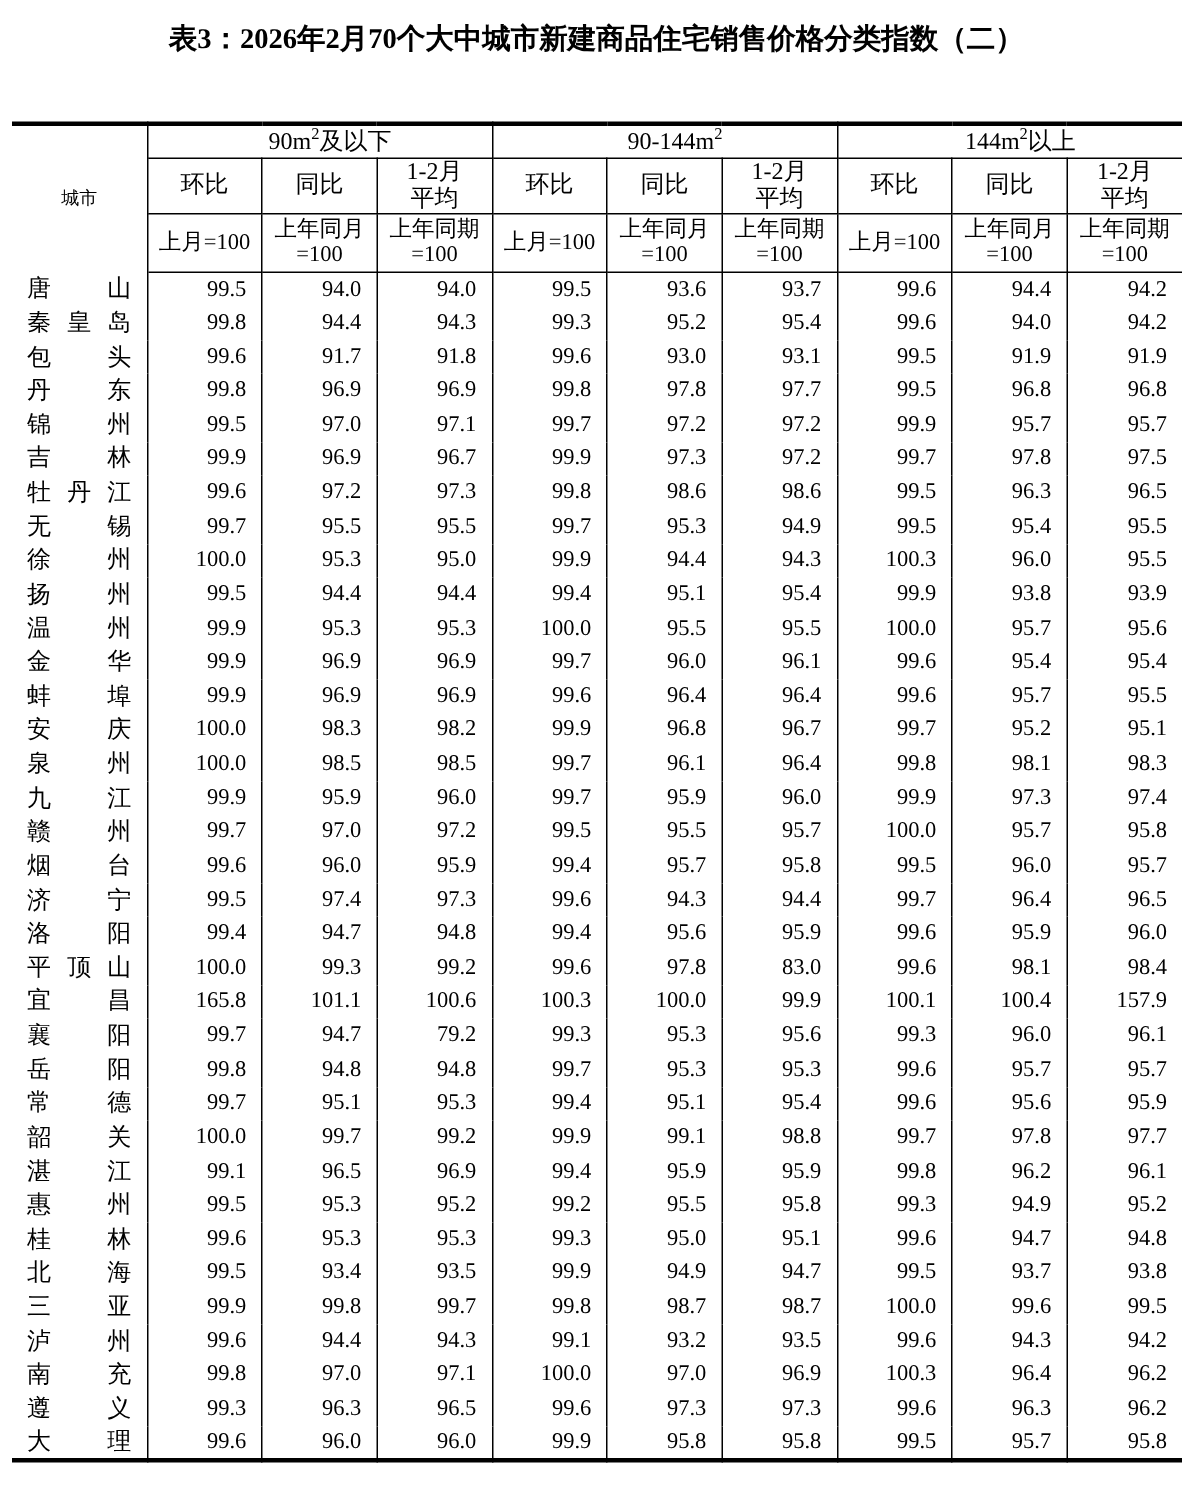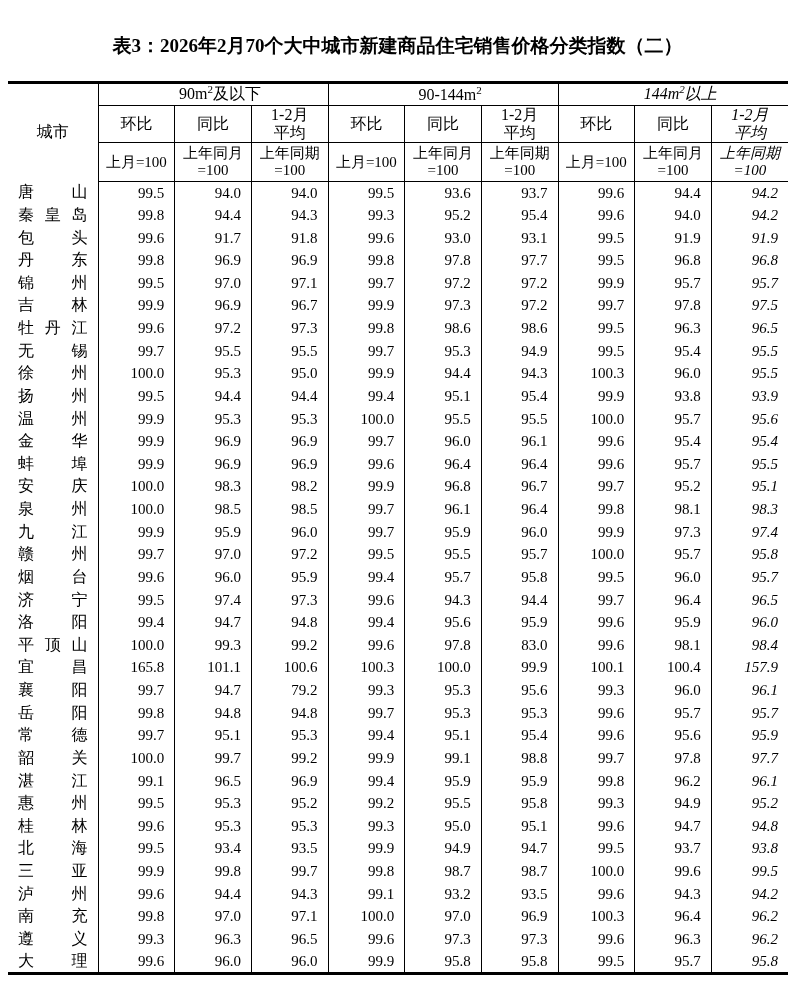--- a/index.html
+++ b/index.html
@@ -3,45 +3,45 @@
 <meta charset="utf-8">
 <style>
   * { margin:0; padding:0; box-sizing:border-box; }
   html, body { background:#ffffff; }
   body {
     width:795px; height:990px; position:relative; overflow:hidden;
     font-family:"Liberation Serif","DejaVu Serif",serif; color:#000;
   }
   .title {
     position:absolute; top:13px; left:0; width:795px;
-    text-align:center; font-size:19px; font-weight:bold;margin-top:20px;
+    text-align:center; font-size:19px; font-weight:bold;
   }
   table {
     position:absolute; left:8px; top:81px; width:780px;
     border-collapse:collapse; table-layout:fixed;
     border-top:3px solid #000; border-bottom:3px solid #000;
   }
   col.city-col { width:90px; }
   col.data-col { width:76.6px; }
   th { font-weight:normal; text-align:center; vertical-align:middle; }
-  th.city-head { border-right:1px solid #000; font-size:16px;text-align:center; }
+  th.city-head { border-right:1px solid #000; font-size:12px;text-align:center; }
   th.group {
     height:23px; font-size:16px;
     border-bottom:1px solid #000; border-right:1px solid #000;padding-left:14px;
   }
   th.group sup { font-size:11px; line-height:0; }
   th.sub {
     height:37px; font-size:16px; line-height:18px; white-space:pre-line;
     border-bottom:1px solid #000; border-right:1px solid #000;
   }
   th.base {
     height:39px; font-size:15px; line-height:17px; white-space:pre-line;
     border-bottom:1px solid #000; border-right:1px solid #000;
   }
-  tr > th:last-child, tr > td:last-child { border-right:none;font-style:italic; }
+  tr > th:last-child, tr > td:last-child { border-right:none; }
   tbody td {
     height:22.63px; font-size:15px; vertical-align:middle;
     border-right:1px solid #000;
   }
   td.num { text-align:right; padding-right:10px; font-size:15px; }
   td.city { padding:0 10px; font-size:16px; }
   td.city .chars { display:flex; justify-content:space-between; }
 </style>
 </head>
 <body>

